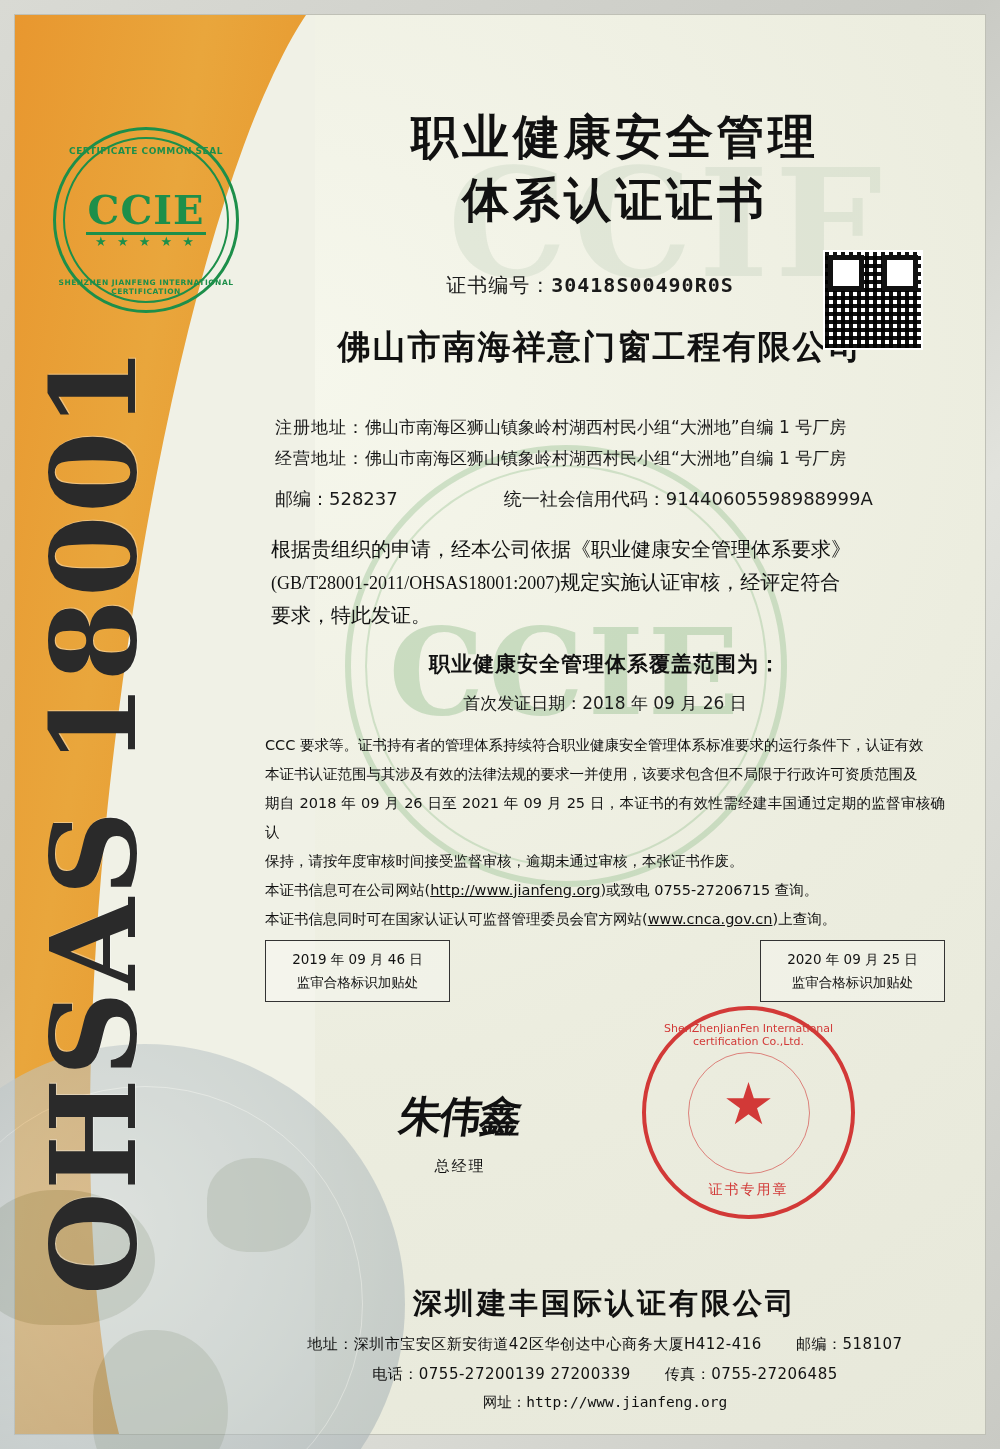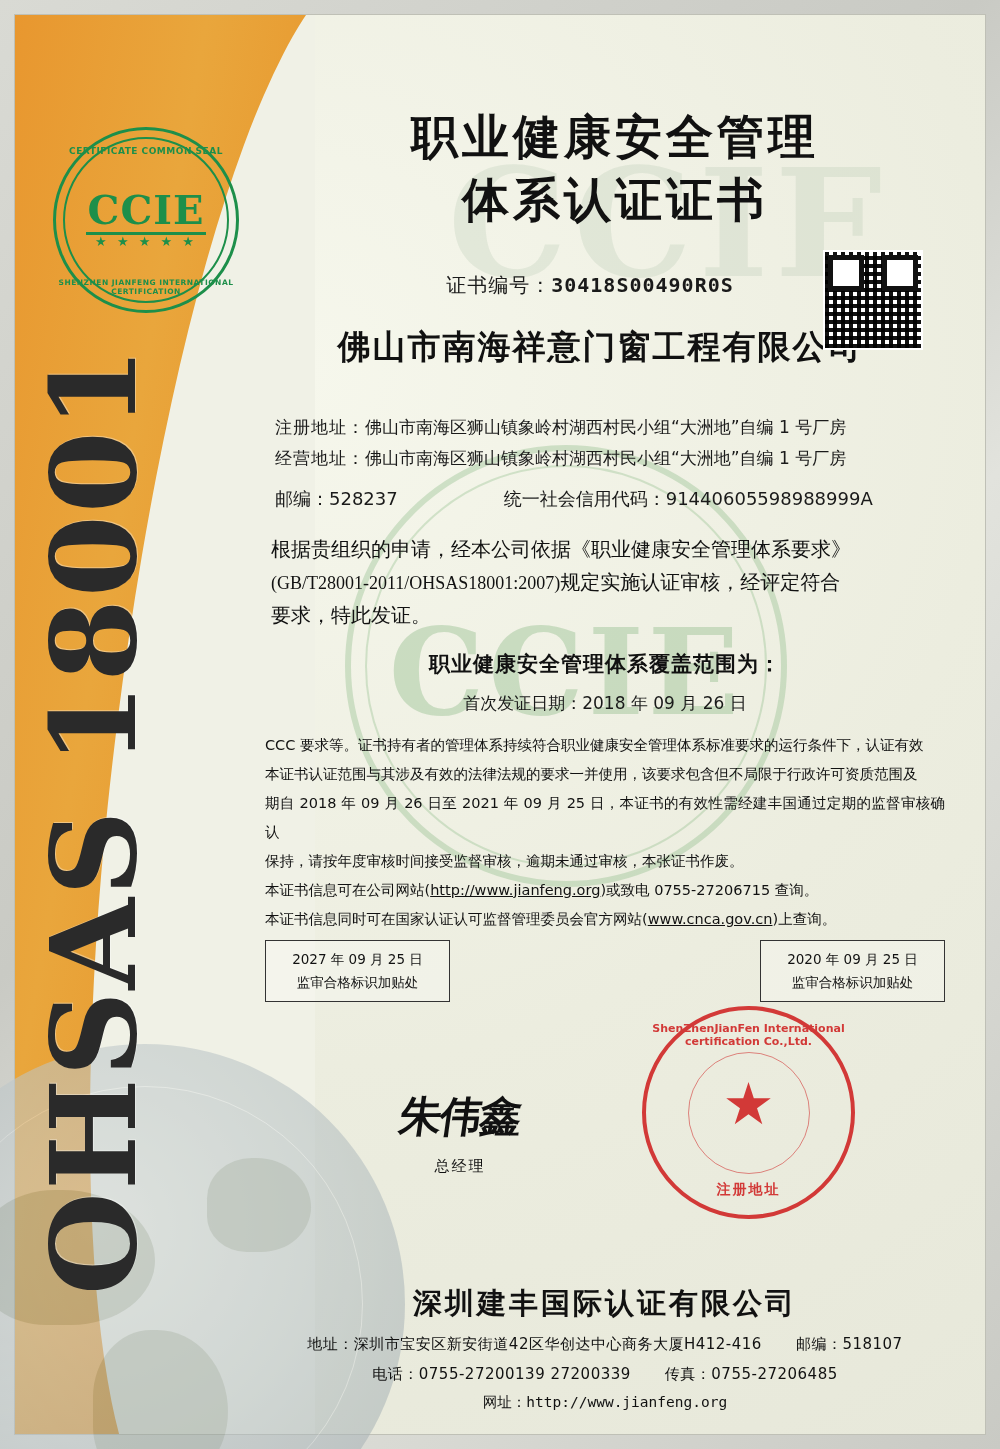--- a/index.html
+++ b/index.html
@@ -213,21 +213,21 @@
   .redstamp{
     position:absolute;right:130px;bottom:215px;width:205px;height:205px;
     border-radius:50%;border:4px solid #cf2121;color:#cf2121;
     opacity:.88;
   }
   .redstamp .rs-star{
     position:absolute;left:50%;top:46%;transform:translate(-50%,-50%);
     font-size:58px;color:#cf2121;line-height:1;
   }
   .redstamp .rs-top,.redstamp .rs-bottom{
-    position:absolute;left:0;right:0;text-align:center;font-size:11px;font-weight:700;
+    position:absolute;left:0;right:0;text-align:center;font-size:11px;font-weight:400;
   }
   .redstamp .rs-top{top:12px;}
   .redstamp .rs-bottom{bottom:16px;font-size:14px;letter-spacing:2px;}
   .redstamp .rs-inner{
     position:absolute;left:50%;top:50%;transform:translate(-50%,-50%);
     width:120px;height:120px;border-radius:50%;border:1px solid #cf2121;opacity:.6;
   }
   
   .footer{
     position:absolute;left:250px;right:40px;bottom:22px;text-align:center;
@@ -329,40 +329,40 @@
         <div>
           <span>本证书信息可在公司网站(</span><span class="link">http://www.jianfeng.org</span><span>)或致电 0755-27206715 查询。</span>
         </div>
         <div>
           <span>本证书信息同时可在国家认证认可监督管理委员会官方网站(</span><span class="link">www.cnca.gov.cn</span><span>)上查询。</span>
         </div>
       </div>
 
       <div class="stamps">
         <div class="stampbox">
-          <div>2027 年 09 月 25 日</div>
+          <div>2019 年 09 月 46 日</div>
           <div>监审合格标识加贴处</div>
         </div>
         <div class="stampbox">
           <div>2020 年 09 月 25 日</div>
           <div>监审合格标识加贴处</div>
         </div>
       </div>
     </div>
 
     <div class="signature">
       <div class="sig-img">朱伟鑫</div>
       <div class="sig-title">总经理</div>
     </div>
 
     <div class="redstamp">
       <div class="rs-top">ShenZhenJianFen International certification Co.,Ltd.</div>
       <div class="rs-inner"></div>
       <div class="rs-star">★</div>
-      <div class="rs-bottom">注册地址</div>
+      <div class="rs-bottom">证书专用章</div>
     </div>
 
     <div class="footer">
       <div class="issuer">深圳建丰国际认证有限公司</div>
       <div class="foot-line">
         <span>地址：</span><span>深圳市宝安区新安街道42区华创达中心商务大厦H412-416</span><span class="sep"></span><span>邮编：</span><span>518107</span>
       </div>
       <div class="foot-line">
         <span>电话：</span><span>0755-27200139   27200339</span><span class="sep"></span><span>传真：</span><span>0755-27206485</span>
       </div>

